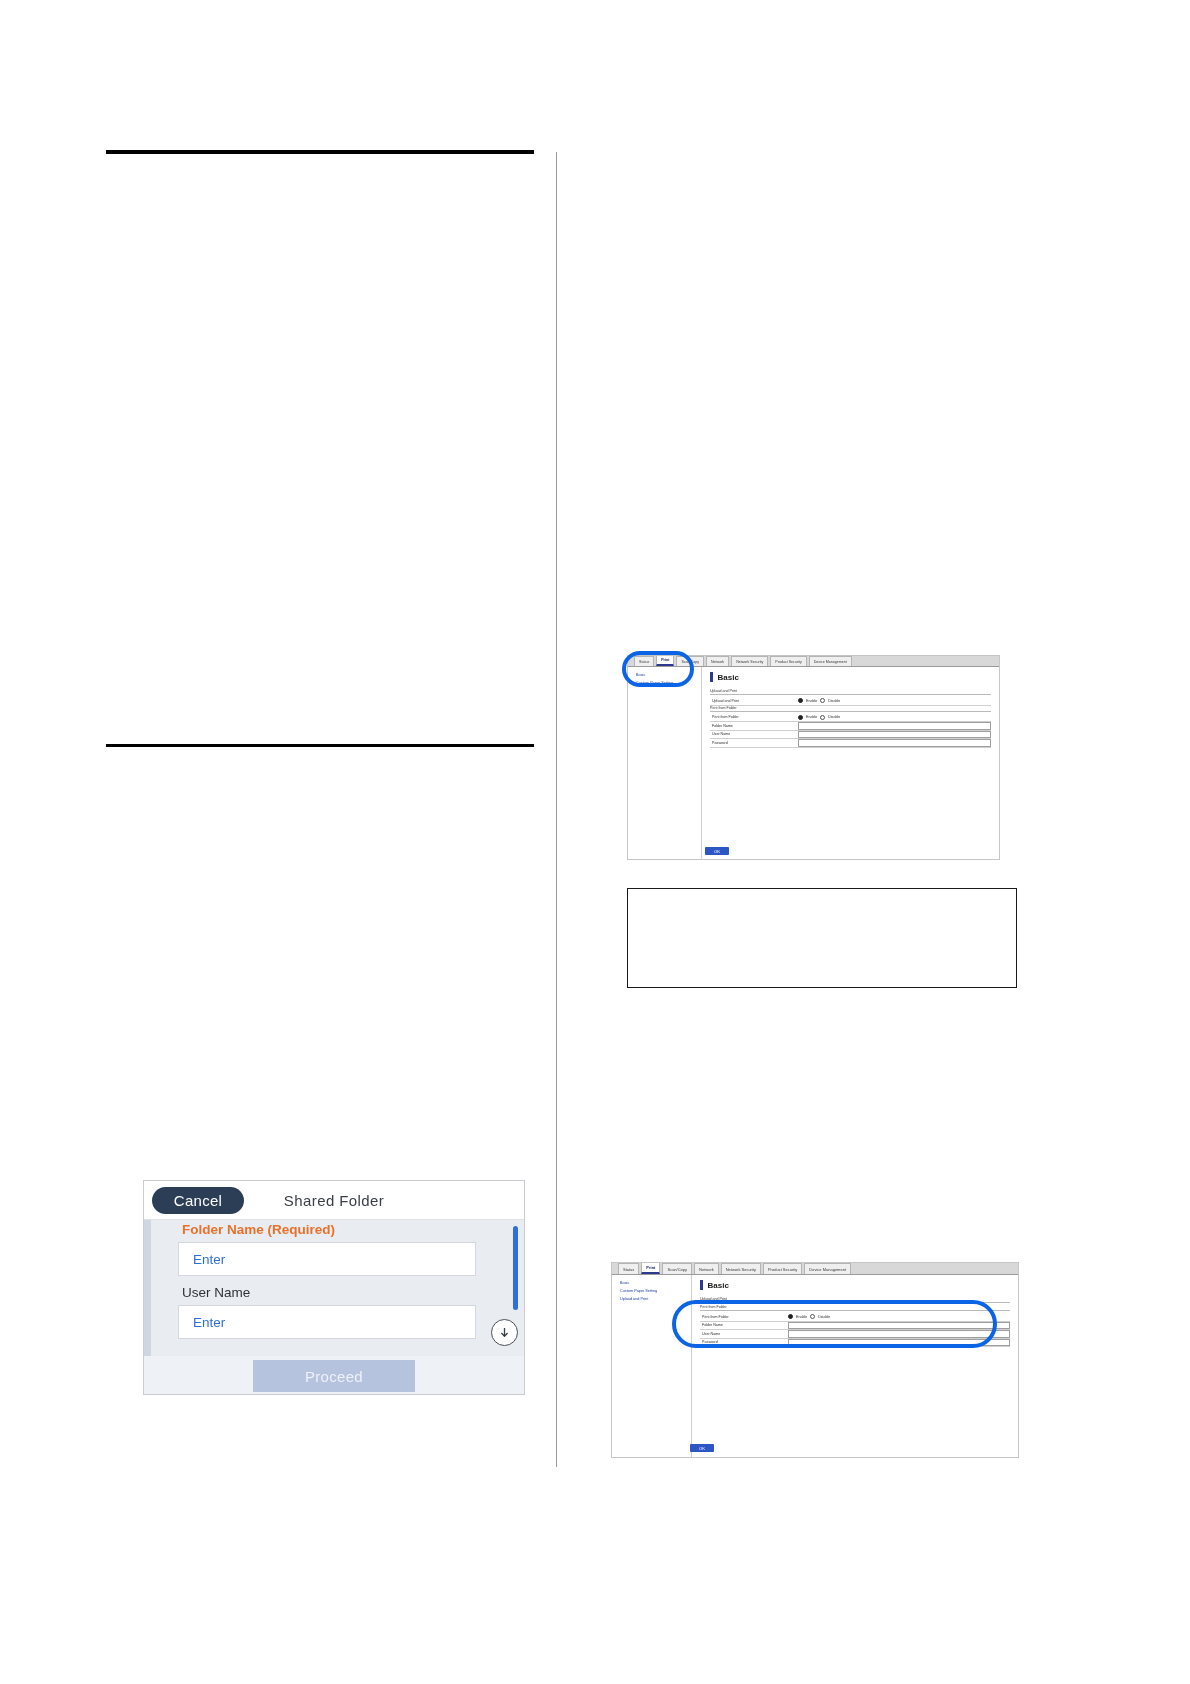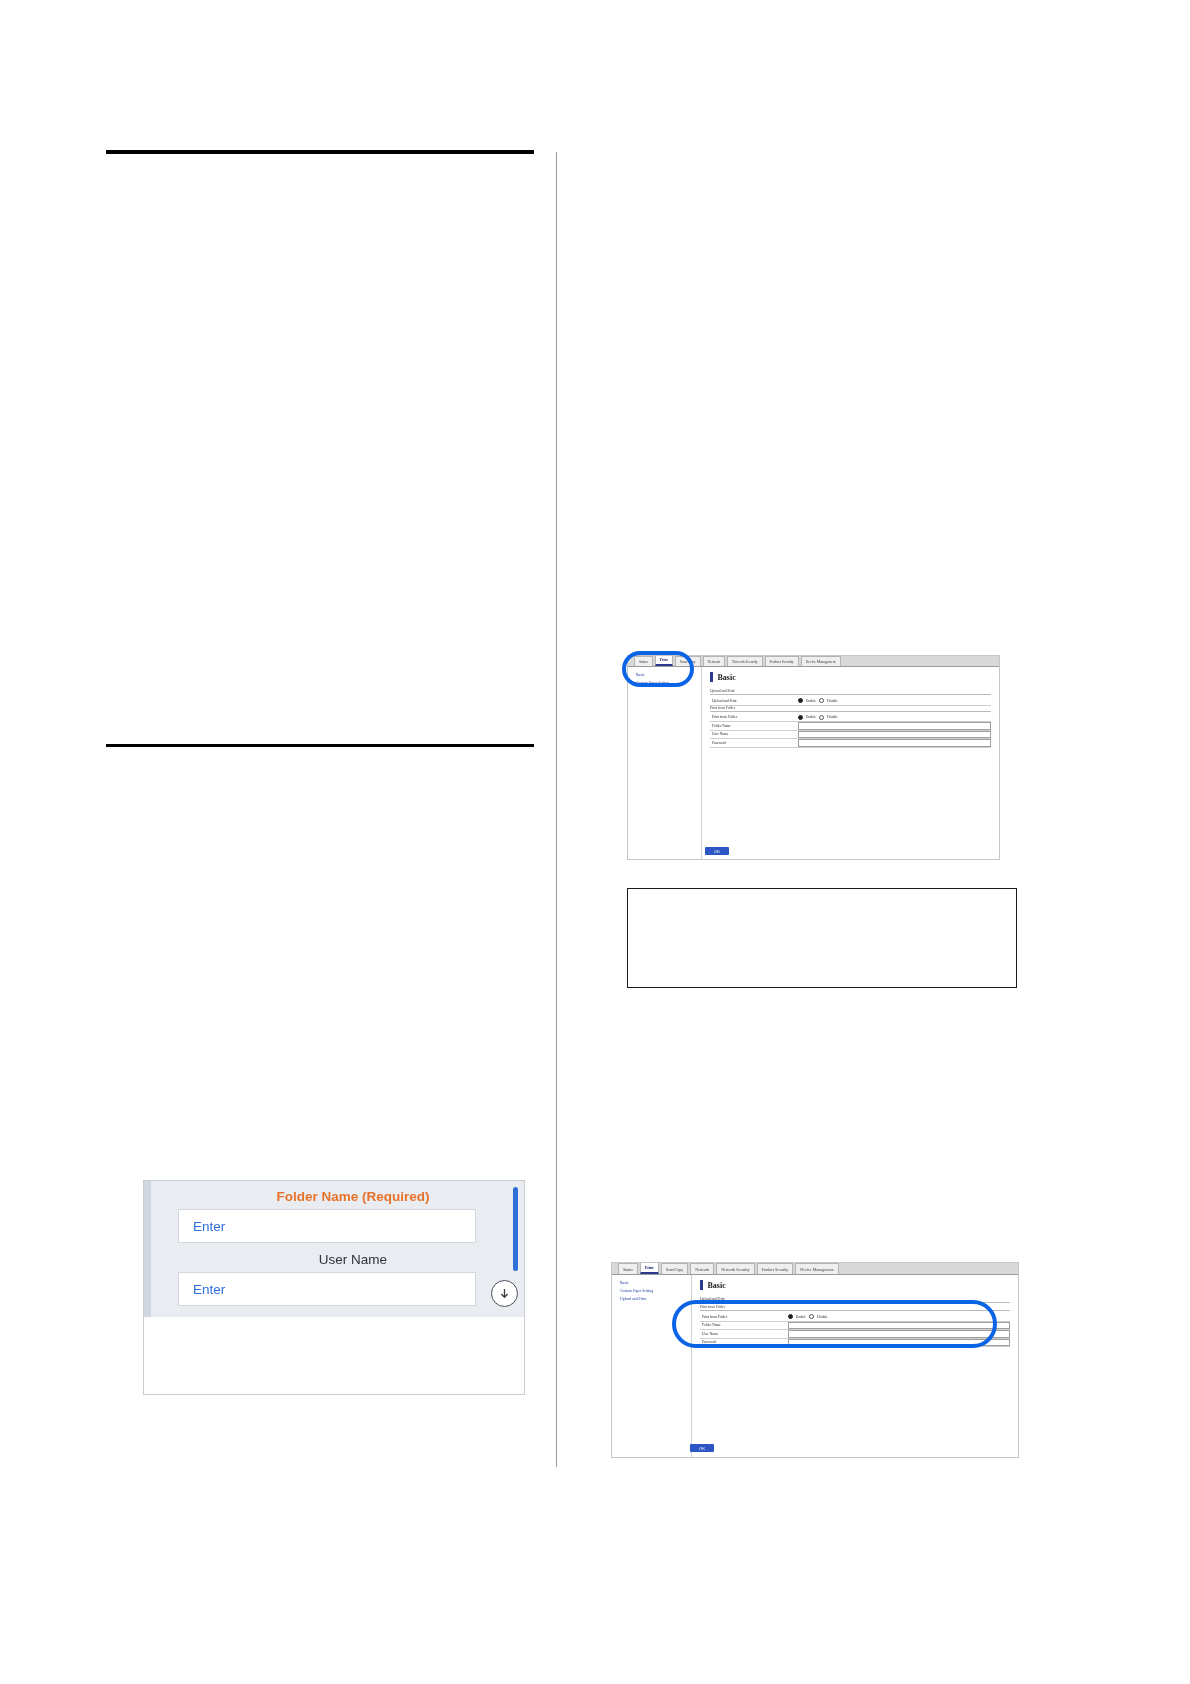--- a/index.html
+++ b/index.html
@@ -42,21 +42,21 @@
     background:#2c3e56;color:#ffffff;font-size:15px;
     display:flex;align-items:center;justify-content:center;
     letter-spacing:.3px;
   }
   .mp-title{
     position:absolute;left:0;right:0;text-align:center;
     font-size:15px;color:#3a3f46;letter-spacing:.4px;
   }
   .mp-body{
     background:#e9edf2;height:136px;position:relative;
-    padding:8px 0 0 0;box-sizing:border-box;text-align:center;
+    padding:2px 0 0 0;box-sizing:border-box;
   }
   .mp-leftbar{position:absolute;left:0;top:0;width:7px;bottom:0;background:#cfd6e0;}
   .mp-field-label{
     margin-left:38px;font-size:13.5px;color:#2f3338;margin-bottom:5px;
   }
   .mp-field-label.required{color:#e8722c;font-weight:600;}
   .mp-input{
     margin-left:34px;width:298px;height:34px;background:#ffffff;
     border:1px solid #d4d8de;box-sizing:border-box;
     display:flex;align-items:center;padding-left:14px;
@@ -77,21 +77,21 @@
   }
   .mp-proceed{
     width:162px;height:32px;background:#b6c3de;color:#eef1f8;
     font-size:15px;display:flex;align-items:center;justify-content:center;
     letter-spacing:.3px;
   }
 
   
   .webui{
     position:absolute;background:#ffffff;border:1px solid #c6c6c6;
-    box-sizing:border-box;overflow:hidden;font-family:Liberation Serif, serif;
+    box-sizing:border-box;overflow:hidden;
   }
   .webui-1{left:627px;top:655px;width:373px;height:205px;}
   .webui-2{left:611px;top:1262px;width:408px;height:196px;}
 
   .wu-tabbar{
     height:11px;background:#d8d8d8;display:flex;align-items:flex-end;
     border-bottom:1px solid #9b9b9b;padding-left:6px;box-sizing:border-box;
   }
   .webui-2 .wu-tabbar{height:12px;}
   .wu-tab{
@@ -157,40 +157,47 @@
   <div class="col-divider"></div>
 
   <div class="left-col">
     <div class="hrule"></div>
     <div class="spacer-a"></div>
     <div class="hrule thin"></div>
     <div class="spacer-b"></div>
   </div>
 
   <div class="mobile-panel">
+    <div class="mp-header">
+      <div class="mp-cancel">Cancel</div>
+      <div class="mp-title">Shared Folder</div>
+    </div>
 
     <div class="mp-body">
       <div class="mp-leftbar"></div>
 
       <div class="mp-field-label required">Folder Name (Required)</div>
       <div class="mp-input">Enter</div>
 
       <div class="mp-field-label">User Name</div>
       <div class="mp-input">Enter</div>
 
       <div class="mp-scrollbar"></div>
 
       <div class="mp-down-circle">
         <svg width="13" height="13" viewBox="0 0 13 13" aria-hidden="true">
           <line x1="6.5" y1="2" x2="6.5" y2="10" stroke="#3a3f46" stroke-width="1.3"></line>
           <polyline points="3.4,7 6.5,10.2 9.6,7" fill="none" stroke="#3a3f46" stroke-width="1.3"></polyline>
         </svg>
       </div>
     </div>
 
+    <div class="mp-footer">
+      <div class="mp-proceed">Proceed</div>
+    </div>
   </div>
 
   <div class="webui webui-1">
     <div class="wu-tabbar">
       <div class="wu-tab">Status</div>
       <div class="wu-tab active">Print</div>
       <div class="wu-tab">Scan/Copy</div>
       <div class="wu-tab">Network</div>
       <div class="wu-tab">Network Security</div>
       <div class="wu-tab">Product Security</div>

